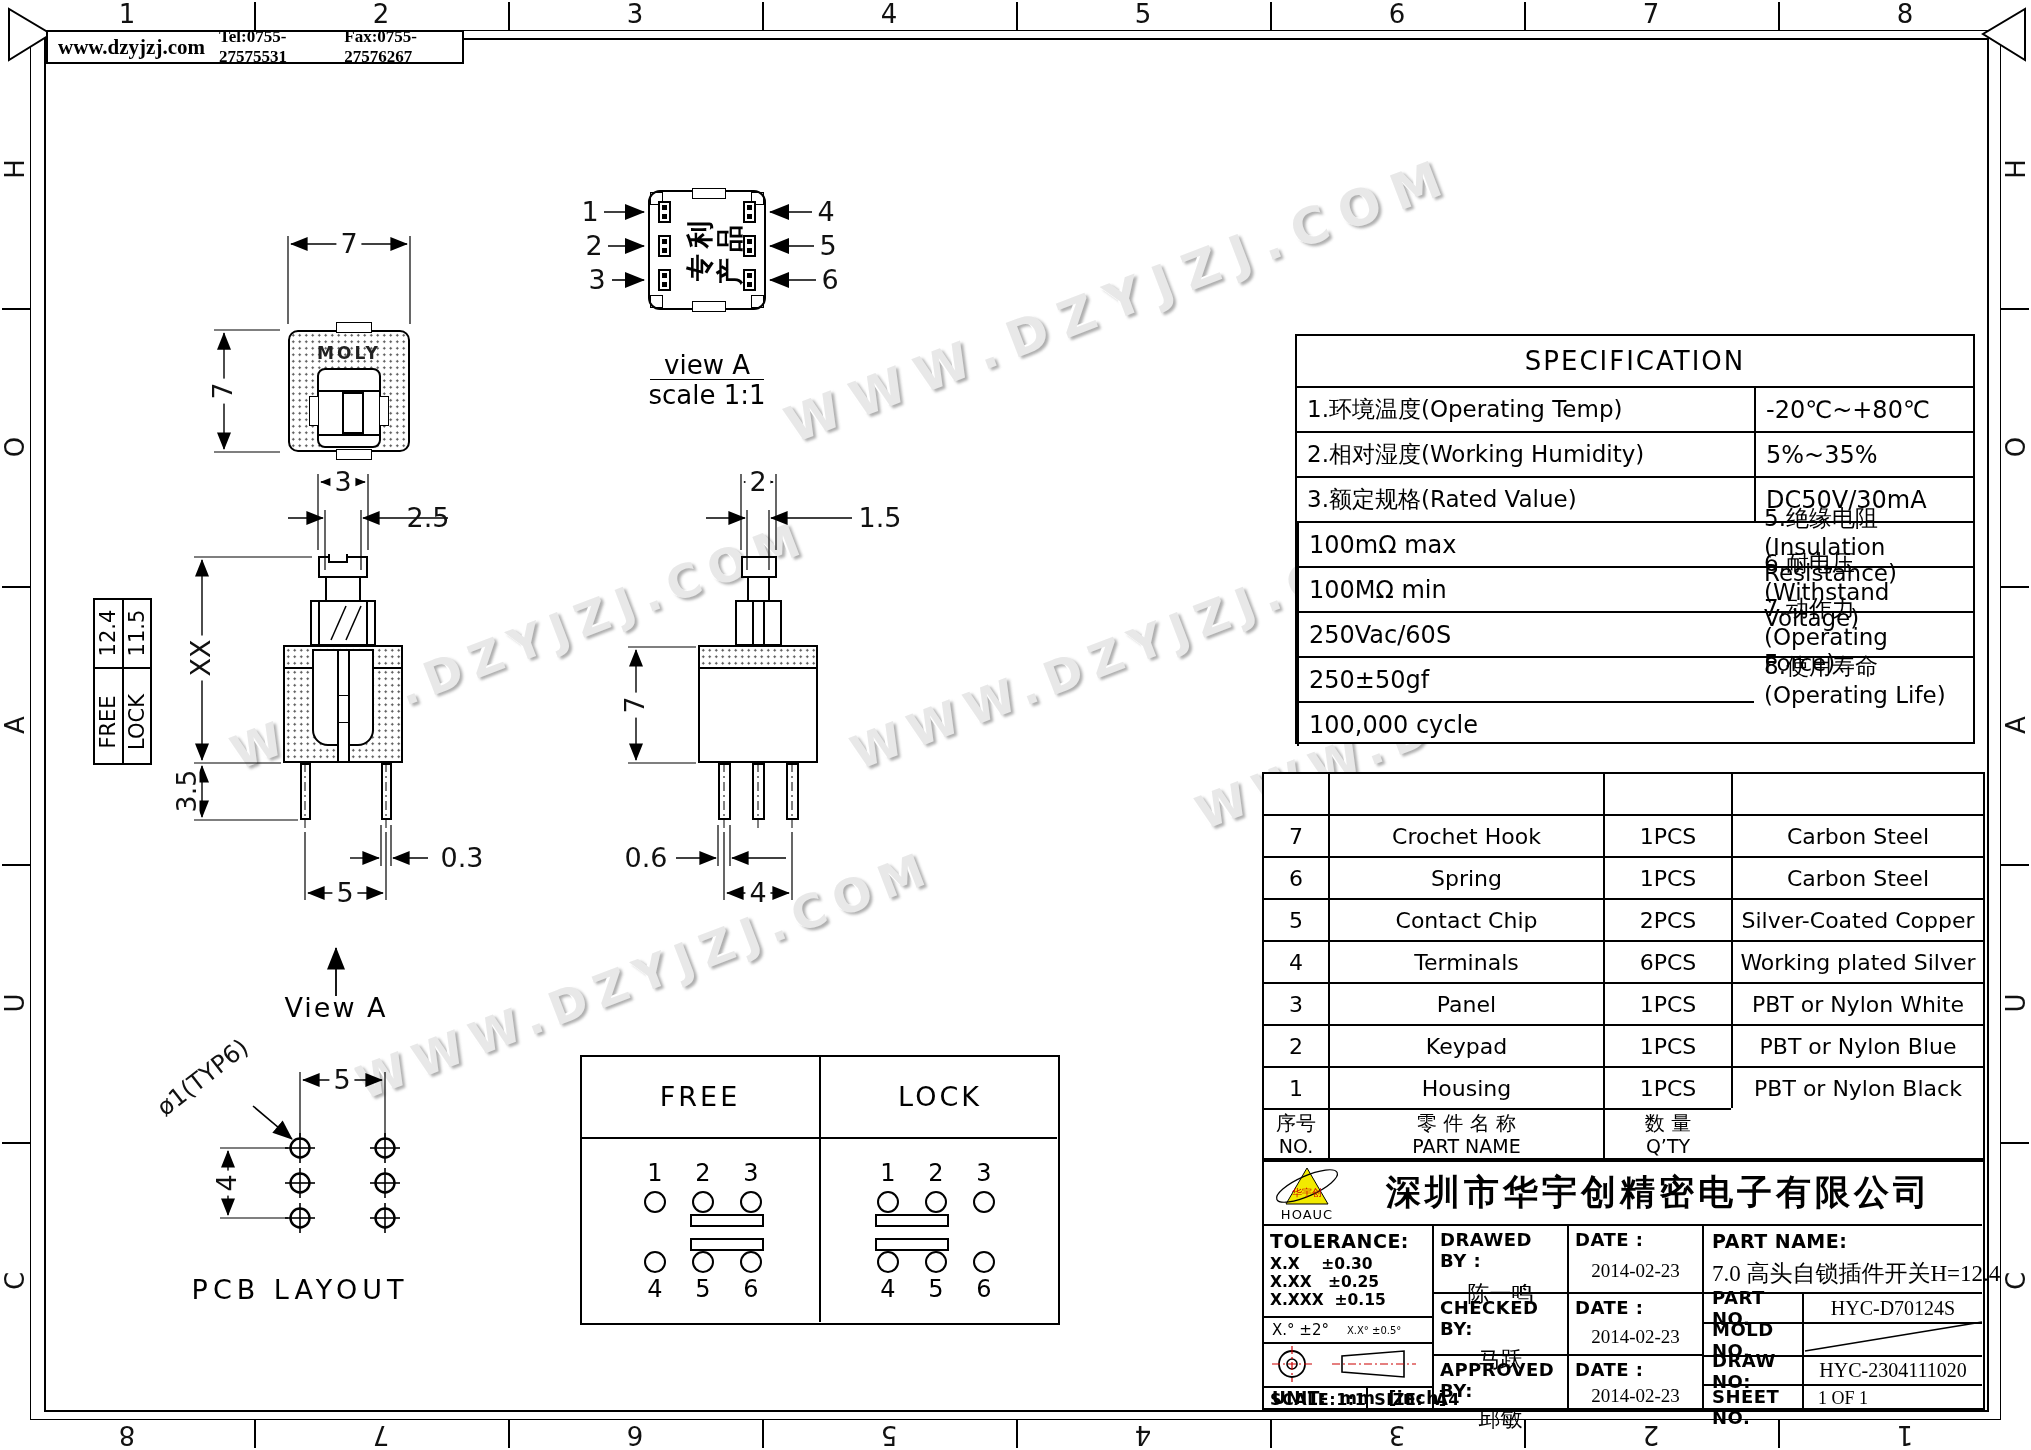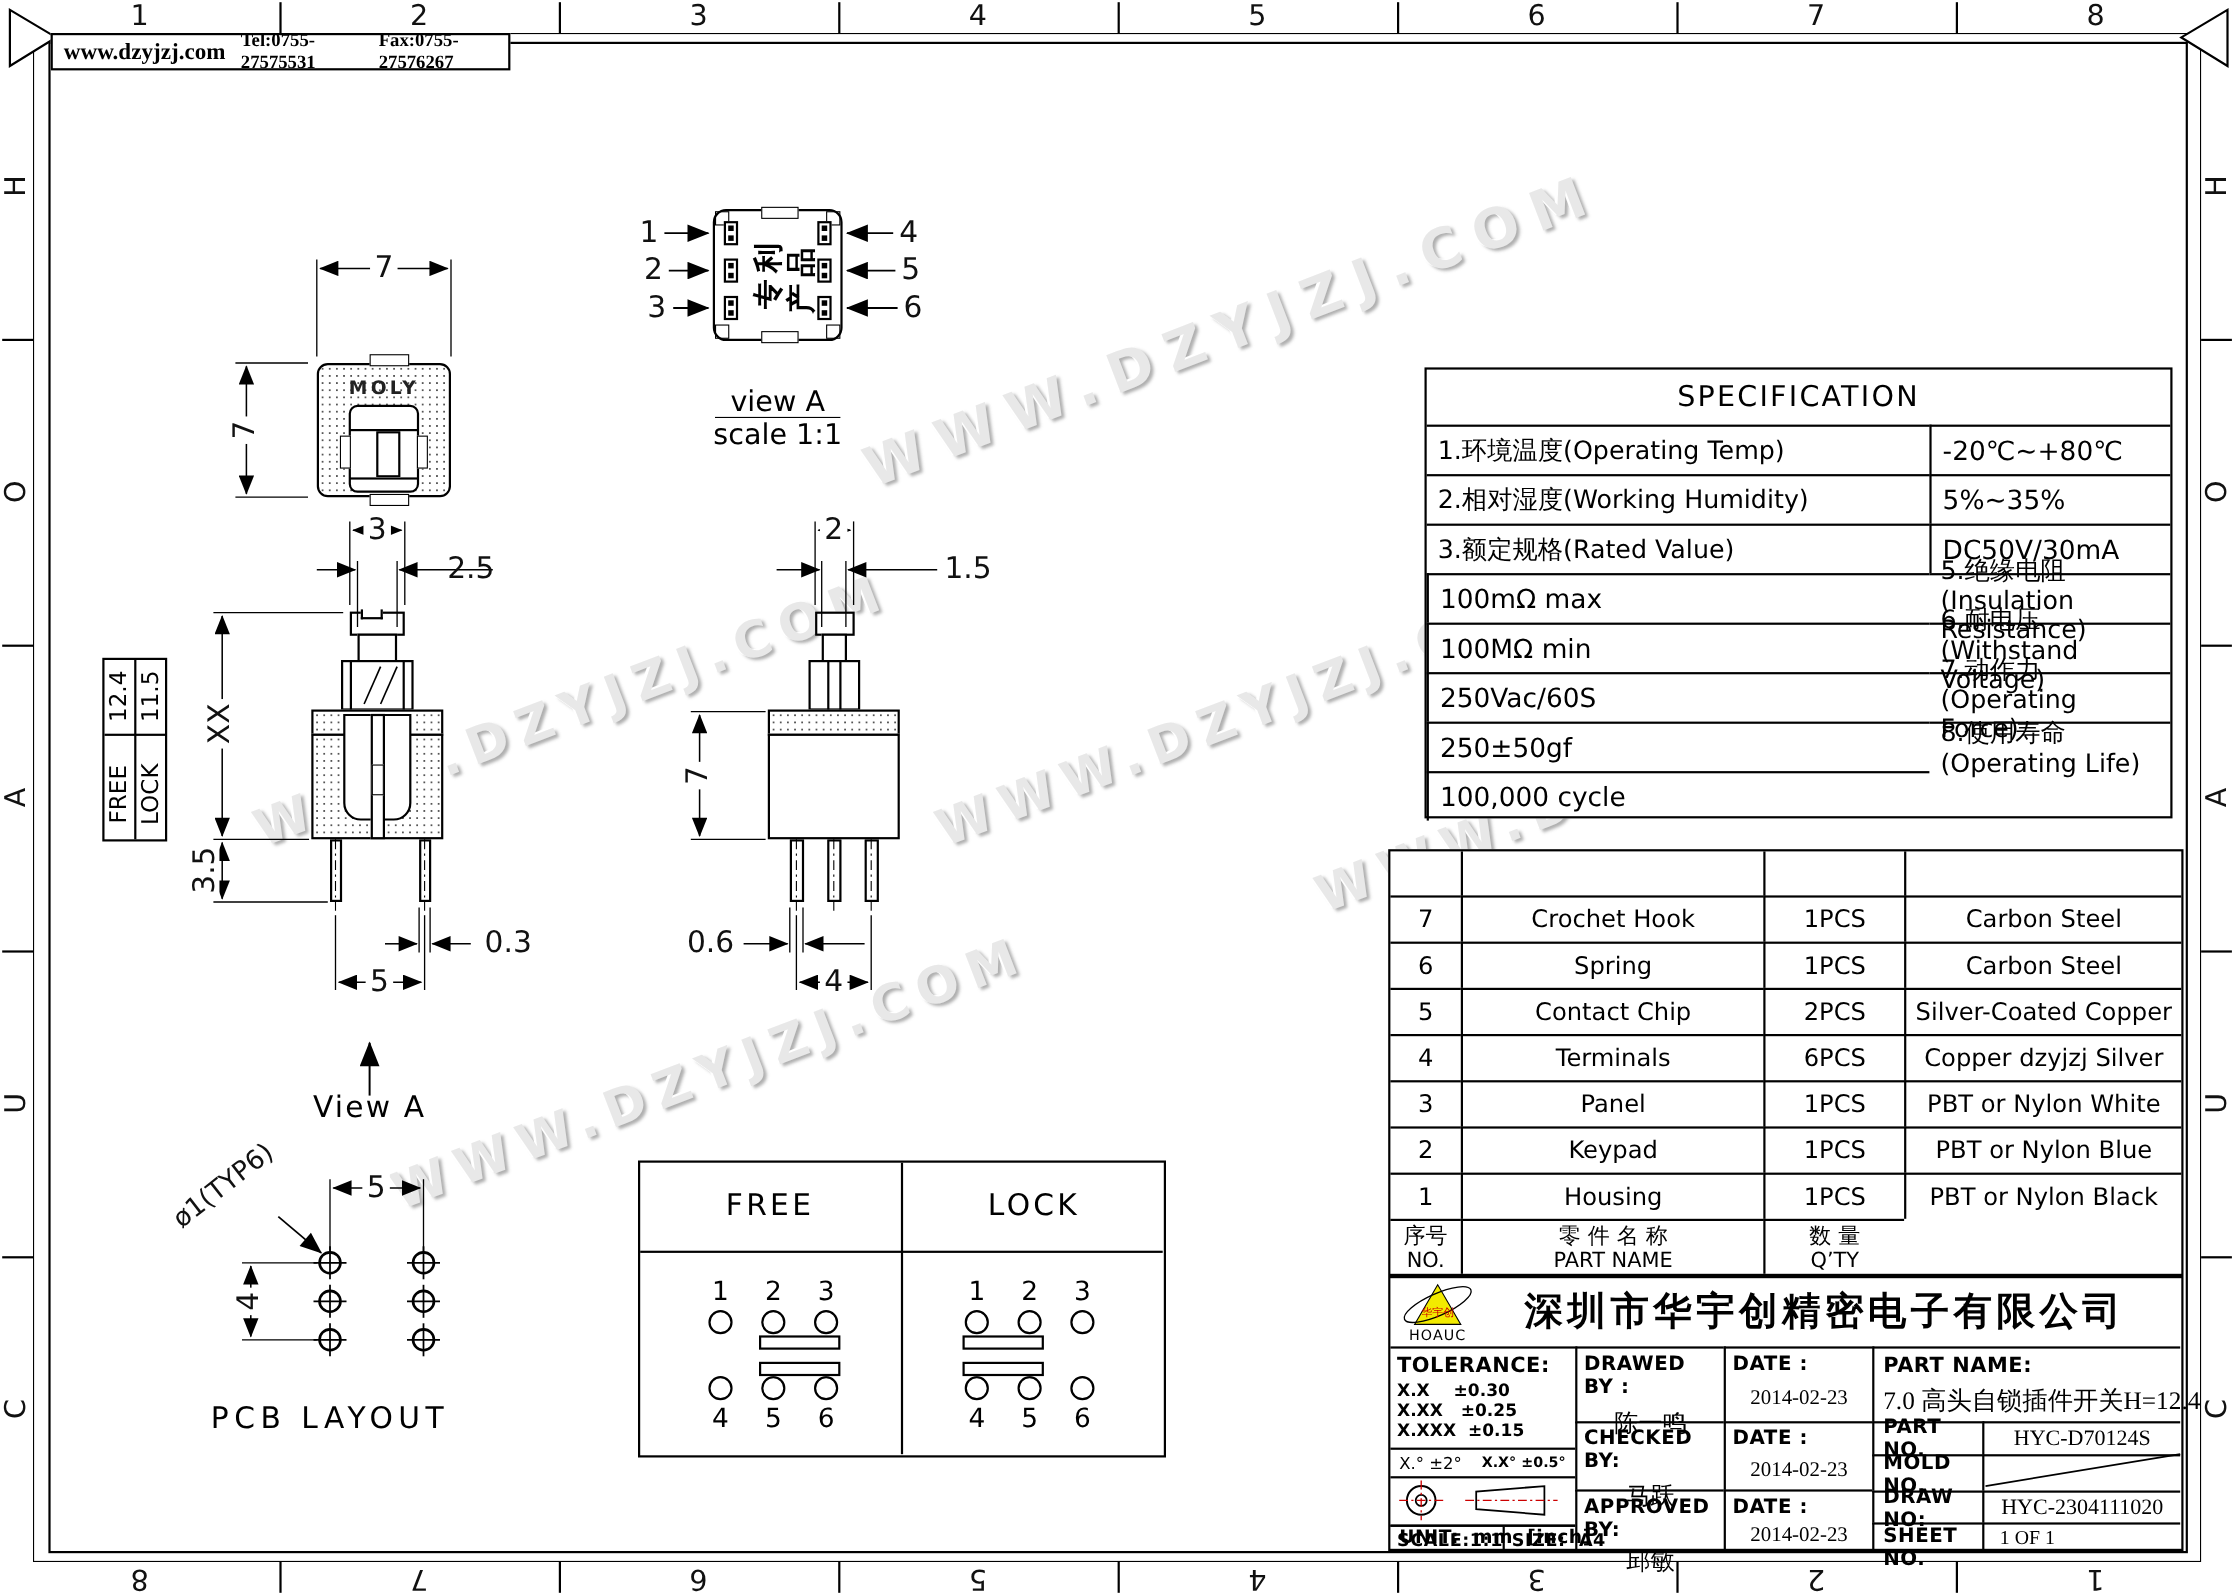--- a/index.html
+++ b/index.html
@@ -416,21 +416,21 @@
     <div class="cell cc bom-txt">Spring</div>
     <div class="cell cc bom-txt">1PCS</div>
     <div class="cell cc bom-txt">Carbon Steel</div>
     <div class="cell cc c0 bom-txt">5</div>
     <div class="cell cc bom-txt">Contact Chip</div>
     <div class="cell cc bom-txt">2PCS</div>
     <div class="cell cc bom-txt">Silver-Coated Copper</div>
     <div class="cell cc c0 bom-txt">4</div>
     <div class="cell cc bom-txt">Terminals</div>
     <div class="cell cc bom-txt">6PCS</div>
-    <div class="cell cc bom-txt">Copper dzyjzj Silver</div>
+    <div class="cell cc bom-txt">Working plated Silver</div>
     <div class="cell cc c0 bom-txt">3</div>
     <div class="cell cc bom-txt">Panel</div>
     <div class="cell cc bom-txt">1PCS</div>
     <div class="cell cc bom-txt">PBT or Nylon White</div>
     <div class="cell cc c0 bom-txt">2</div>
     <div class="cell cc bom-txt">Keypad</div>
     <div class="cell cc bom-txt">1PCS</div>
     <div class="cell cc bom-txt">PBT or Nylon Blue</div>
     <div class="cell cc c0 bom-txt">1</div>
     <div class="cell cc bom-txt">Housing</div>
@@ -465,21 +465,21 @@
     </div>
 
     <div class="tb-cell" style="left:0;top:62px;width:168px;height:92px;border-left:none;padding:4px 6px">
       <div class="lbl" style="font-size:19px">TOLERANCE:</div>
       <div style="font-size:15.5px;font-weight:700;margin-top:3px;white-space:pre">X.X    ±0.30</div>
       <div style="font-size:15.5px;font-weight:700;white-space:pre">X.XX   ±0.25</div>
       <div style="font-size:15.5px;font-weight:700;white-space:pre">X.XXX  ±0.15</div>
     </div>
     <div class="tb-cell" style="left:0;top:154px;width:168px;height:26px;border-left:none;display:flex;align-items:center;gap:18px;padding:0 8px">
       <span style="font-size:15px;font-weight:400">X.°  ±2°</span>
-      <span style="font-size:13px;font-weight:700">X.X°  ±0.5°</span>
+      <span style="font-size:10px;font-weight:400">X.X°  ±0.5°</span>
     </div>
     <div class="tb-cell" style="left:0;top:180px;width:168px;height:44px;border-left:none">
       <svg width="166" height="42">
         <circle cx="28" cy="20" r="13" fill="none" stroke="#000" stroke-width="1.8"></circle>
         <circle cx="28" cy="20" r="5" fill="none" stroke="#000" stroke-width="1.6"></circle>
         <line x1="8" y1="20" x2="48" y2="20" stroke="#cc0000" stroke-width="1.2" stroke-dasharray="8 3 2 3"></line>
         <line x1="28" y1="2" x2="28" y2="38" stroke="#cc0000" stroke-width="1.2" stroke-dasharray="8 3 2 3"></line>
         <polygon points="78,12 78,28 140,33 140,7" fill="none" stroke="#000" stroke-width="1.6"></polygon>
         <line x1="68" y1="20" x2="152" y2="20" stroke="#cc0000" stroke-width="1.2" stroke-dasharray="8 3 2 3"></line>
       </svg>

